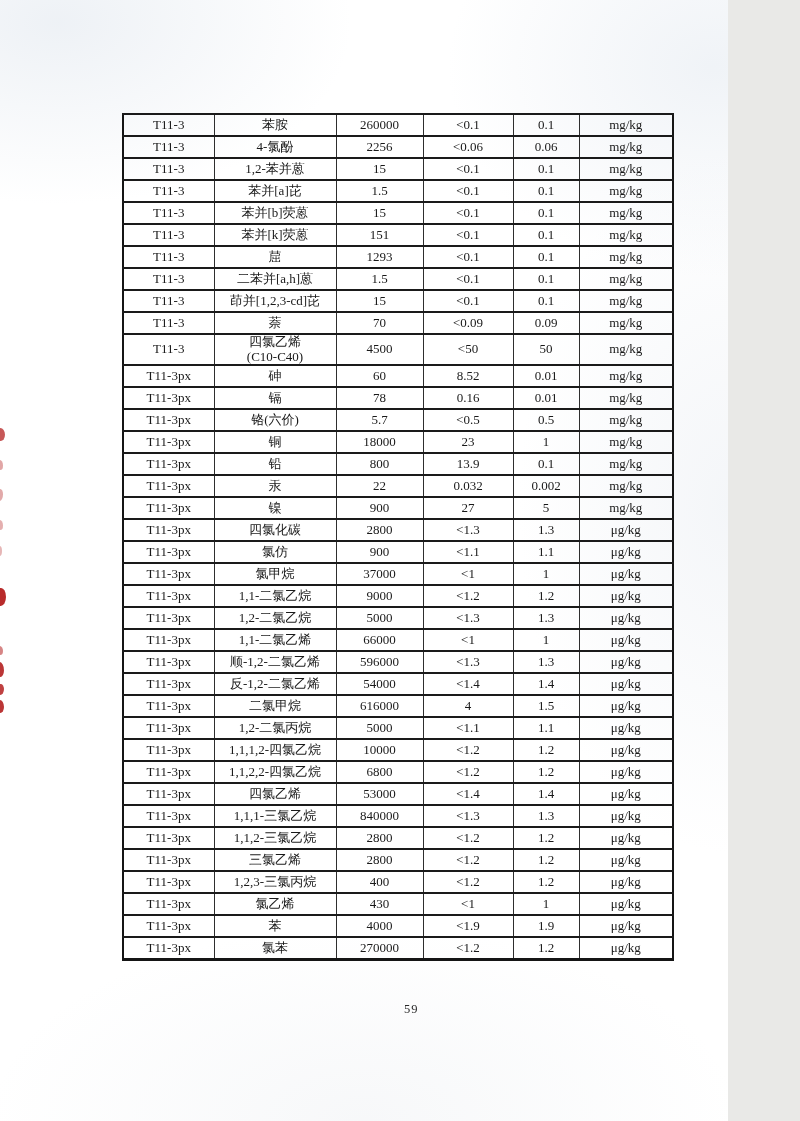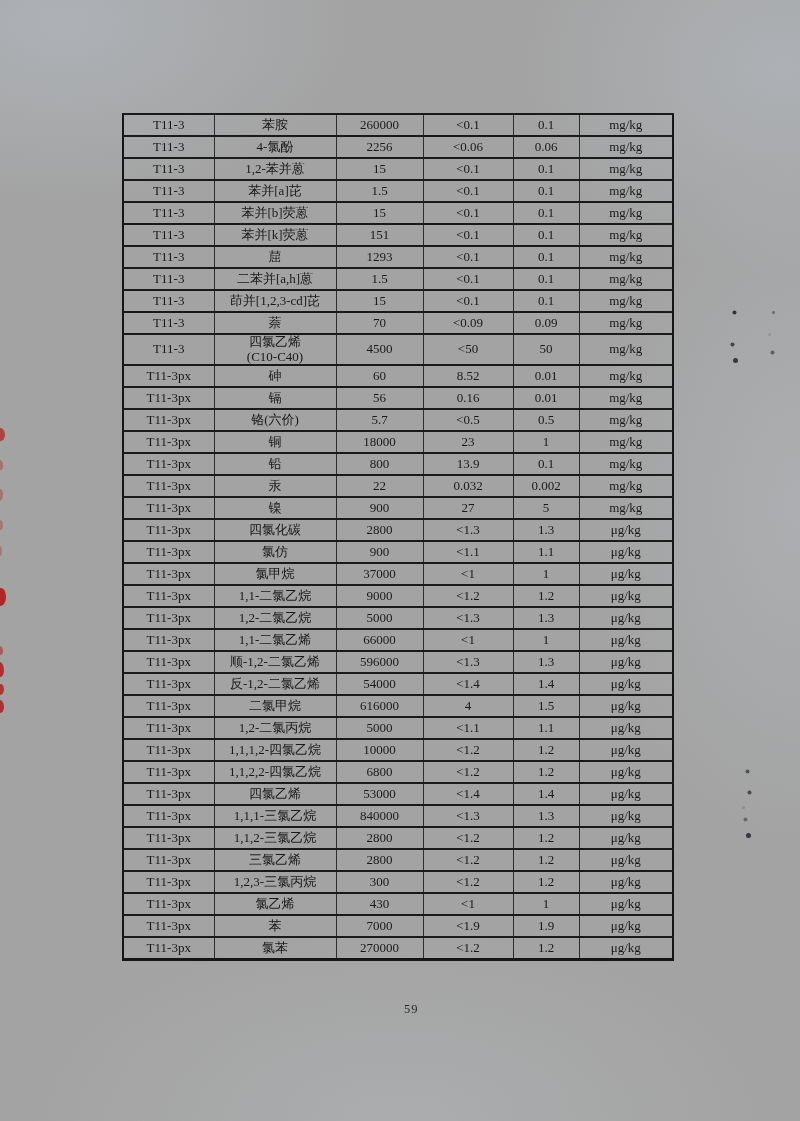--- a/index.html
+++ b/index.html
@@ -3,22 +3,22 @@
 <meta charset="utf-8">
 <style>
   html,body { margin:0; padding:0; }
   body {
     width:800px; height:1121px;
     background:#e9e9e7;
     font-family:"Liberation Serif","DejaVu Serif",serif;
   }
   .page {
     position:relative;
-    width:800px; height:1121px;
-    background:#a3a3a3;
+    width:728px; height:1121px;
+    background:#ffffff;
     overflow:hidden;
     color:#191919;
   }
   
   .page::before {
     content:"";
     position:absolute; inset:0;
     background:
       radial-gradient(420px 260px at 8% 2%,  rgba(198,210,224,0.30), rgba(198,210,224,0) 70%),
       radial-gradient(380px 300px at 98% 6%, rgba(200,212,226,0.28), rgba(200,212,226,0) 70%),
@@ -194,21 +194,21 @@
           <td>T11-3px</td>
           <td>砷</td>
           <td>60</td>
           <td>8.52</td>
           <td>0.01</td>
           <td>mg/kg</td>
         </tr>
         <tr>
           <td>T11-3px</td>
           <td>镉</td>
-          <td>56</td>
+          <td>78</td>
           <td>0.16</td>
           <td>0.01</td>
           <td>mg/kg</td>
         </tr>
         <tr>
           <td>T11-3px</td>
           <td>铬(六价)</td>
           <td>5.7</td>
           <td>&lt;0.5</td>
           <td>0.5</td>
@@ -370,37 +370,37 @@
           <td>T11-3px</td>
           <td>三氯乙烯</td>
           <td>2800</td>
           <td>&lt;1.2</td>
           <td>1.2</td>
           <td>μg/kg</td>
         </tr>
         <tr>
           <td>T11-3px</td>
           <td>1,2,3-三氯丙烷</td>
-          <td>300</td>
+          <td>400</td>
           <td>&lt;1.2</td>
           <td>1.2</td>
           <td>μg/kg</td>
         </tr>
         <tr>
           <td>T11-3px</td>
           <td>氯乙烯</td>
           <td>430</td>
           <td>&lt;1</td>
           <td>1</td>
           <td>μg/kg</td>
         </tr>
         <tr>
           <td>T11-3px</td>
           <td>苯</td>
-          <td>7000</td>
+          <td>4000</td>
           <td>&lt;1.9</td>
           <td>1.9</td>
           <td>μg/kg</td>
         </tr>
         <tr>
           <td>T11-3px</td>
           <td>氯苯</td>
           <td>270000</td>
           <td>&lt;1.2</td>
           <td>1.2</td>

